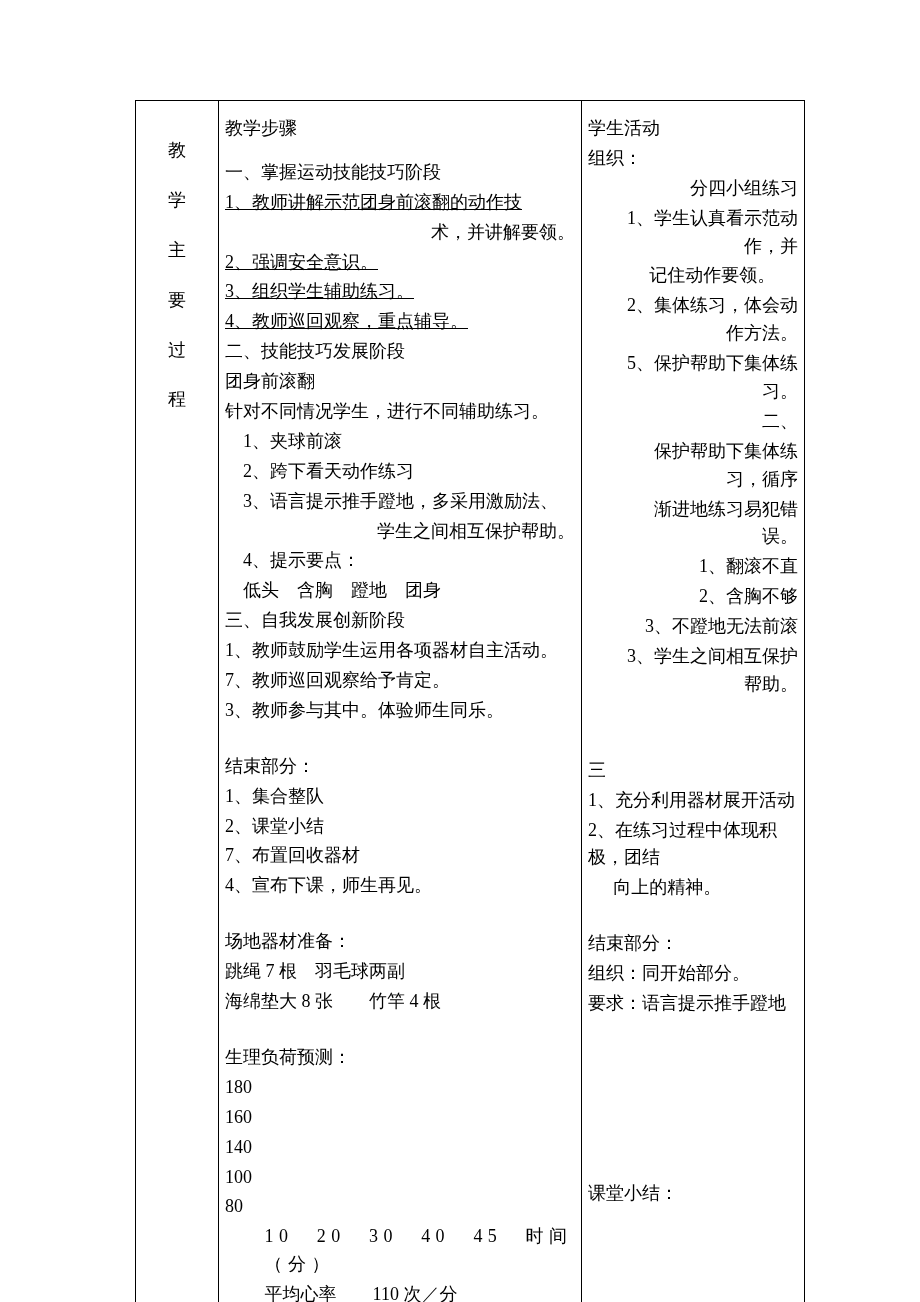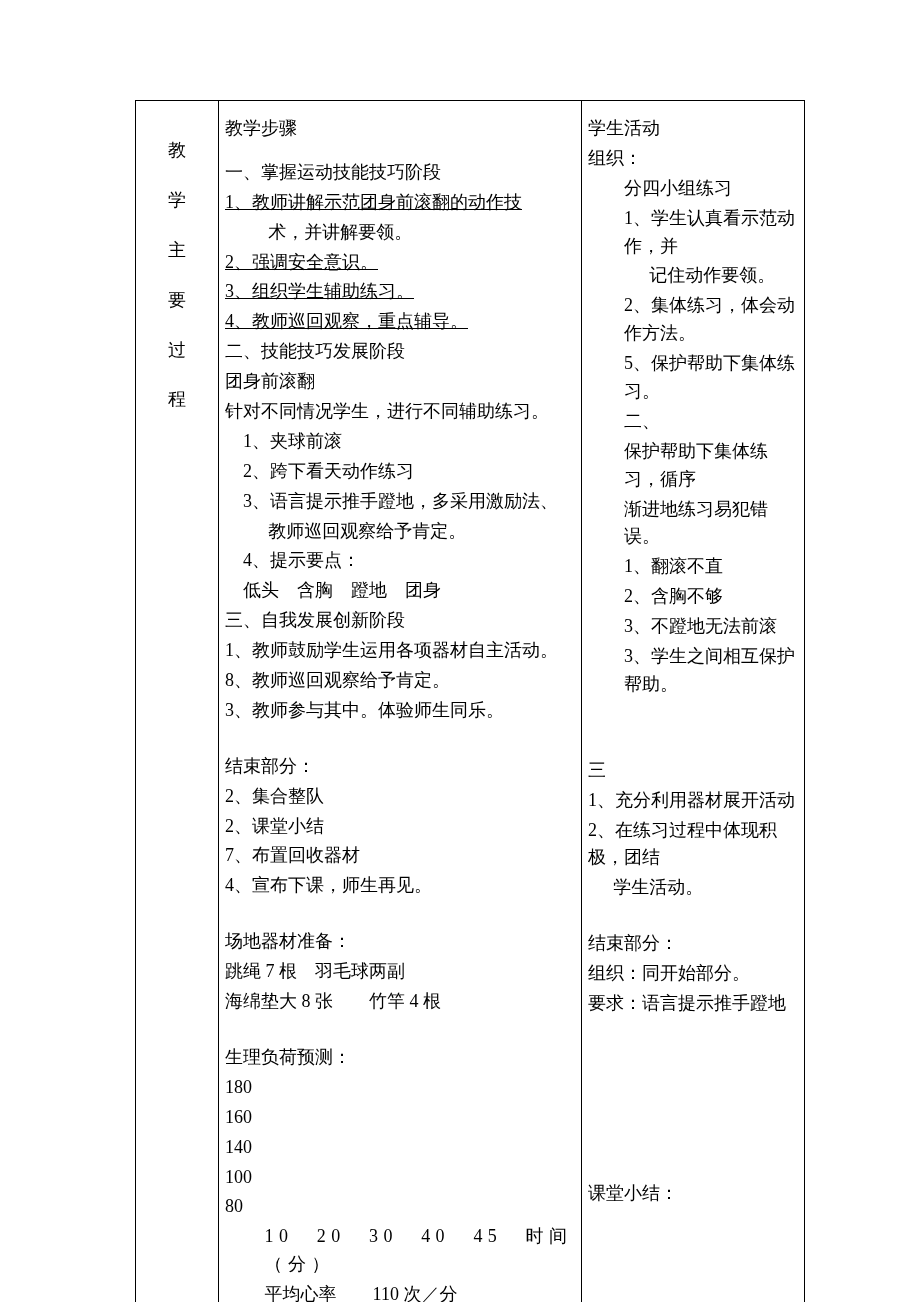--- a/index.html
+++ b/index.html
@@ -47,26 +47,26 @@
     padding-left: 4px;
     padding-right: 6px;
   }
   .vchars span {
     display: block;
     margin: 22px 0;
   }
   .para { margin: 0 0 2px 0; }
   .indent1 { padding-left: 1em; text-indent: -0em; }
   .indent2 { padding-left: 2.4em; text-indent: -2.4em; text-decoration: underline; }
-  .indentsub { padding-left: 2.4em; }
+  .indentsub { padding-left: 2.4em; text-align: right; }
   .gap { height: 14px; }
   .gap2 { height: 26px; }
   .axis { padding-left: 2.2em; letter-spacing: 0.3em; }
   .sub { padding-left: 2.2em; }
-  .rindent { padding-left: 2em; }
+  .rindent { padding-left: 2em; text-align: right; }
 </style>
 </head>
 <body>
 
 <div class="page">
   <table class="main">
     <tbody>
         <tr>
       <td class="sidecol">
         <div class="vchars">
@@ -89,32 +89,32 @@
         <div class="para indent2">2、强调安全意识。</div>
         <div class="para indent2">3、组织学生辅助练习。</div>
         <div class="para indent2">4、教师巡回观察，重点辅导。</div>
 
         <div class="para">二、技能技巧发展阶段</div>
         <div class="para">团身前滚翻</div>
         <div class="para">针对不同情况学生，进行不同辅助练习。</div>
         <div class="para indent1">1、夹球前滚</div>
         <div class="para indent1">2、跨下看天动作练习</div>
         <div class="para indent1">3、语言提示推手蹬地，多采用激励法、</div>
-        <div class="para indentsub">教师巡回观察给予肯定。</div>
+        <div class="para indentsub">学生之间相互保护帮助。</div>
         <div class="para indent1">4、提示要点：</div>
         <div class="para indent1">低头　含胸　蹬地　团身</div>
 
         <div class="para">三、自我发展创新阶段</div>
         <div class="para">1、教师鼓励学生运用各项器材自主活动。</div>
-        <div class="para">8、教师巡回观察给予肯定。</div>
+        <div class="para">7、教师巡回观察给予肯定。</div>
         <div class="para">3、教师参与其中。体验师生同乐。</div>
 
         <div class="gap2"></div>
         <div class="para">结束部分：</div>
-        <div class="para">2、集合整队</div>
+        <div class="para">1、集合整队</div>
         <div class="para">2、课堂小结</div>
         <div class="para">7、布置回收器材</div>
         <div class="para">4、宣布下课，师生再见。</div>
 
         <div class="gap2"></div>
         <div class="para">场地器材准备：</div>
         <div class="para">跳绳 7 根　羽毛球两副</div>
         <div class="para">海绵垫大 8 张　　竹竿 4 根</div>
 
         <div class="gap2"></div>
@@ -143,21 +143,21 @@
         <div class="para rindent">渐进地练习易犯错误。</div>
         <div class="para rindent">1、翻滚不直</div>
         <div class="para rindent">2、含胸不够</div>
         <div class="para rindent">3、不蹬地无法前滚</div>
         <div class="para rindent">3、学生之间相互保护帮助。</div>
 
         <div class="gap" style="height:56px"></div>
         <div class="para">三</div>
         <div class="para">1、充分利用器材展开活动</div>
         <div class="para">2、在练习过程中体现积极，团结</div>
-        <div class="para" style="padding-left:1.4em">学生活动。</div>
+        <div class="para" style="padding-left:1.4em">向上的精神。</div>
 
         <div class="gap2"></div>
         <div class="para">结束部分：</div>
         <div class="para">组织：同开始部分。</div>
         <div class="para">要求：语言提示推手蹬地</div>
 
         <div style="height:160px"></div>
         <div class="para">课堂小结：</div>
       </td>
     </tr>

